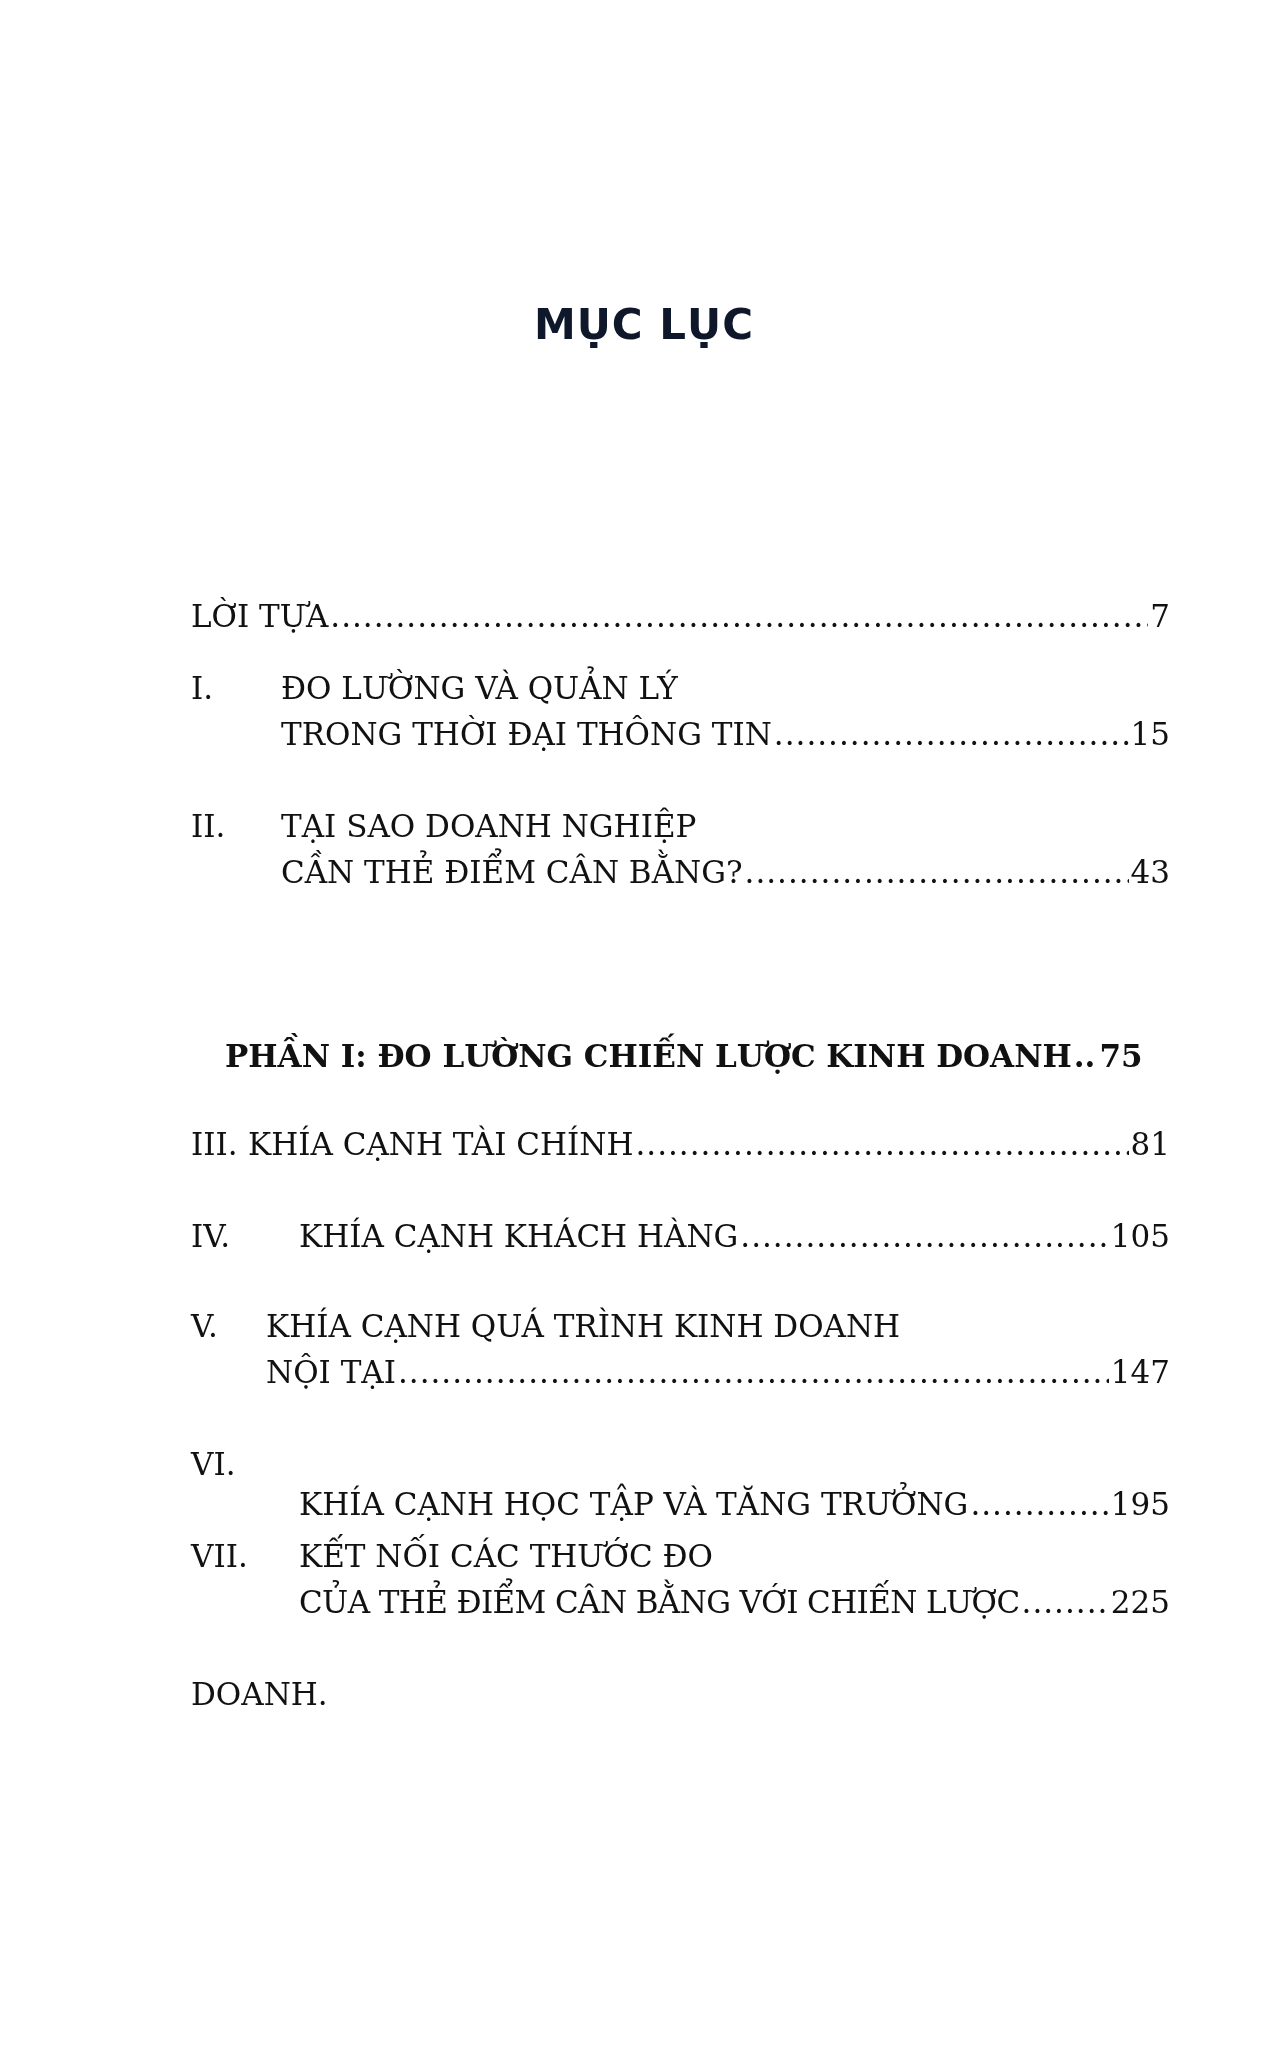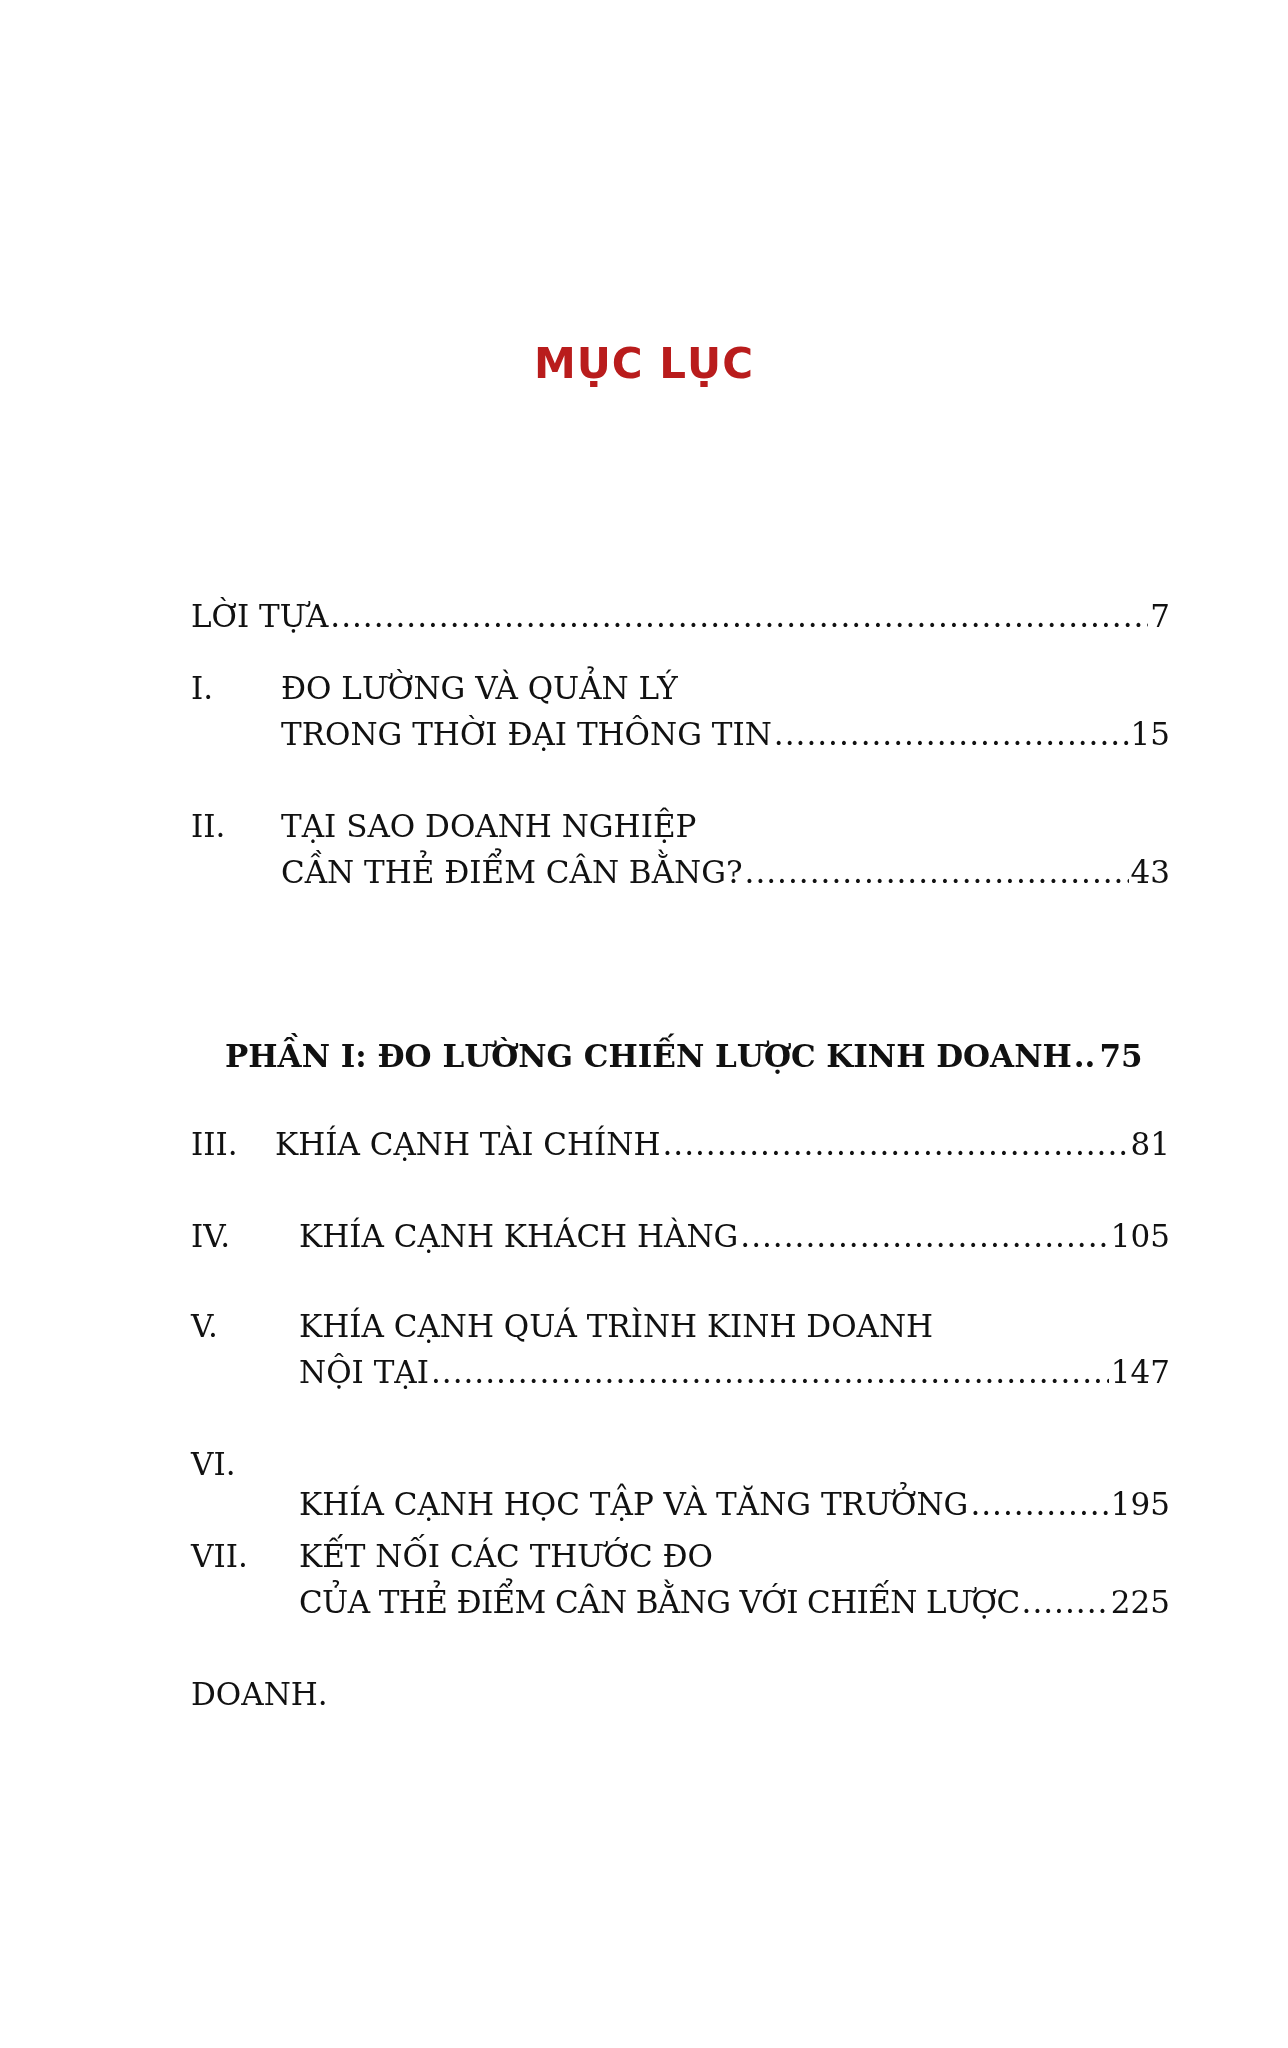--- a/index.html
+++ b/index.html
@@ -1,20 +1,20 @@
 <!DOCTYPE html>
 <html><head>
   <meta charset="utf-8">
   <style>
     html, body { margin: 0; padding: 0; background: #ffffff; }
     body { width: 1288px; height: 2048px; position: relative; overflow: hidden; color: #111111; }
     .title {
       position: absolute; left: 0; width: 1288px; top: 300px;
       text-align: center; font-family: "DejaVu Sans", sans-serif; font-weight: bold;
-      font-size: 42px; letter-spacing: 1px; color: #b91c1c; margin-top: 39px;
+      font-size: 42px; letter-spacing: 1px; color: #0f172a;
     }
     .entry { position: absolute; font-family: "DejaVu Serif", serif; font-size: 31px; color: #111; }
     .line { display: flex; align-items: baseline; white-space: nowrap; height: 46px; }
     .num { position: absolute; left: 0; }
     .txt { white-space: nowrap; }
     .dots { flex: 1; overflow: hidden; white-space: nowrap; margin: 0 2px; letter-spacing: 1px; }
     .dots::after { content: "............................................................................................................................................................................................"; }
     .page { white-space: nowrap; }
     .bold { font-weight: bold; }
   </style>
@@ -62,21 +62,21 @@
 <div class="entry bold" style="left:225px; top:1038px; width:945px;">
   <div class="line">
     <span class="txt">PHẦN I: ĐO LƯỜNG CHIẾN LƯỢC KINH DOANH</span>
     <span style="margin:0 4px 0 2px;">..</span>
     <span class="page">75</span>
   </div>
 </div>
 
 <div class="entry" style="left:191px; top:1126px; width:979px;">
   <span class="num" style="top:0;">III.</span>
-  <div style="margin-left:84px;">
+  <div style="margin-left:57px;">
     <div class="line">
       <span class="txt">KHÍA CẠNH TÀI CHÍNH</span>
       <span class="dots"></span>
       <span class="page">81</span>
     </div>
   </div>
 </div>
 
 <div class="entry" style="left:191px; top:1218px; width:979px;">
   <span class="num" style="top:0;">IV.</span>
@@ -84,21 +84,21 @@
     <div class="line">
       <span class="txt">KHÍA CẠNH KHÁCH HÀNG</span>
       <span class="dots"></span>
       <span class="page">105</span>
     </div>
   </div>
 </div>
 
 <div class="entry" style="left:191px; top:1308px; width:979px;">
   <span class="num" style="top:0;">V.</span>
-  <div style="margin-left:108px;">
+  <div style="margin-left:75px;">
     <div class="line">
         <span class="txt">KHÍA CẠNH QUÁ TRÌNH KINH DOANH</span>
       </div>
     <div class="line">
       <span class="txt">NỘI TẠI</span>
       <span class="dots"></span>
       <span class="page">147</span>
     </div>
   </div>
 </div>

